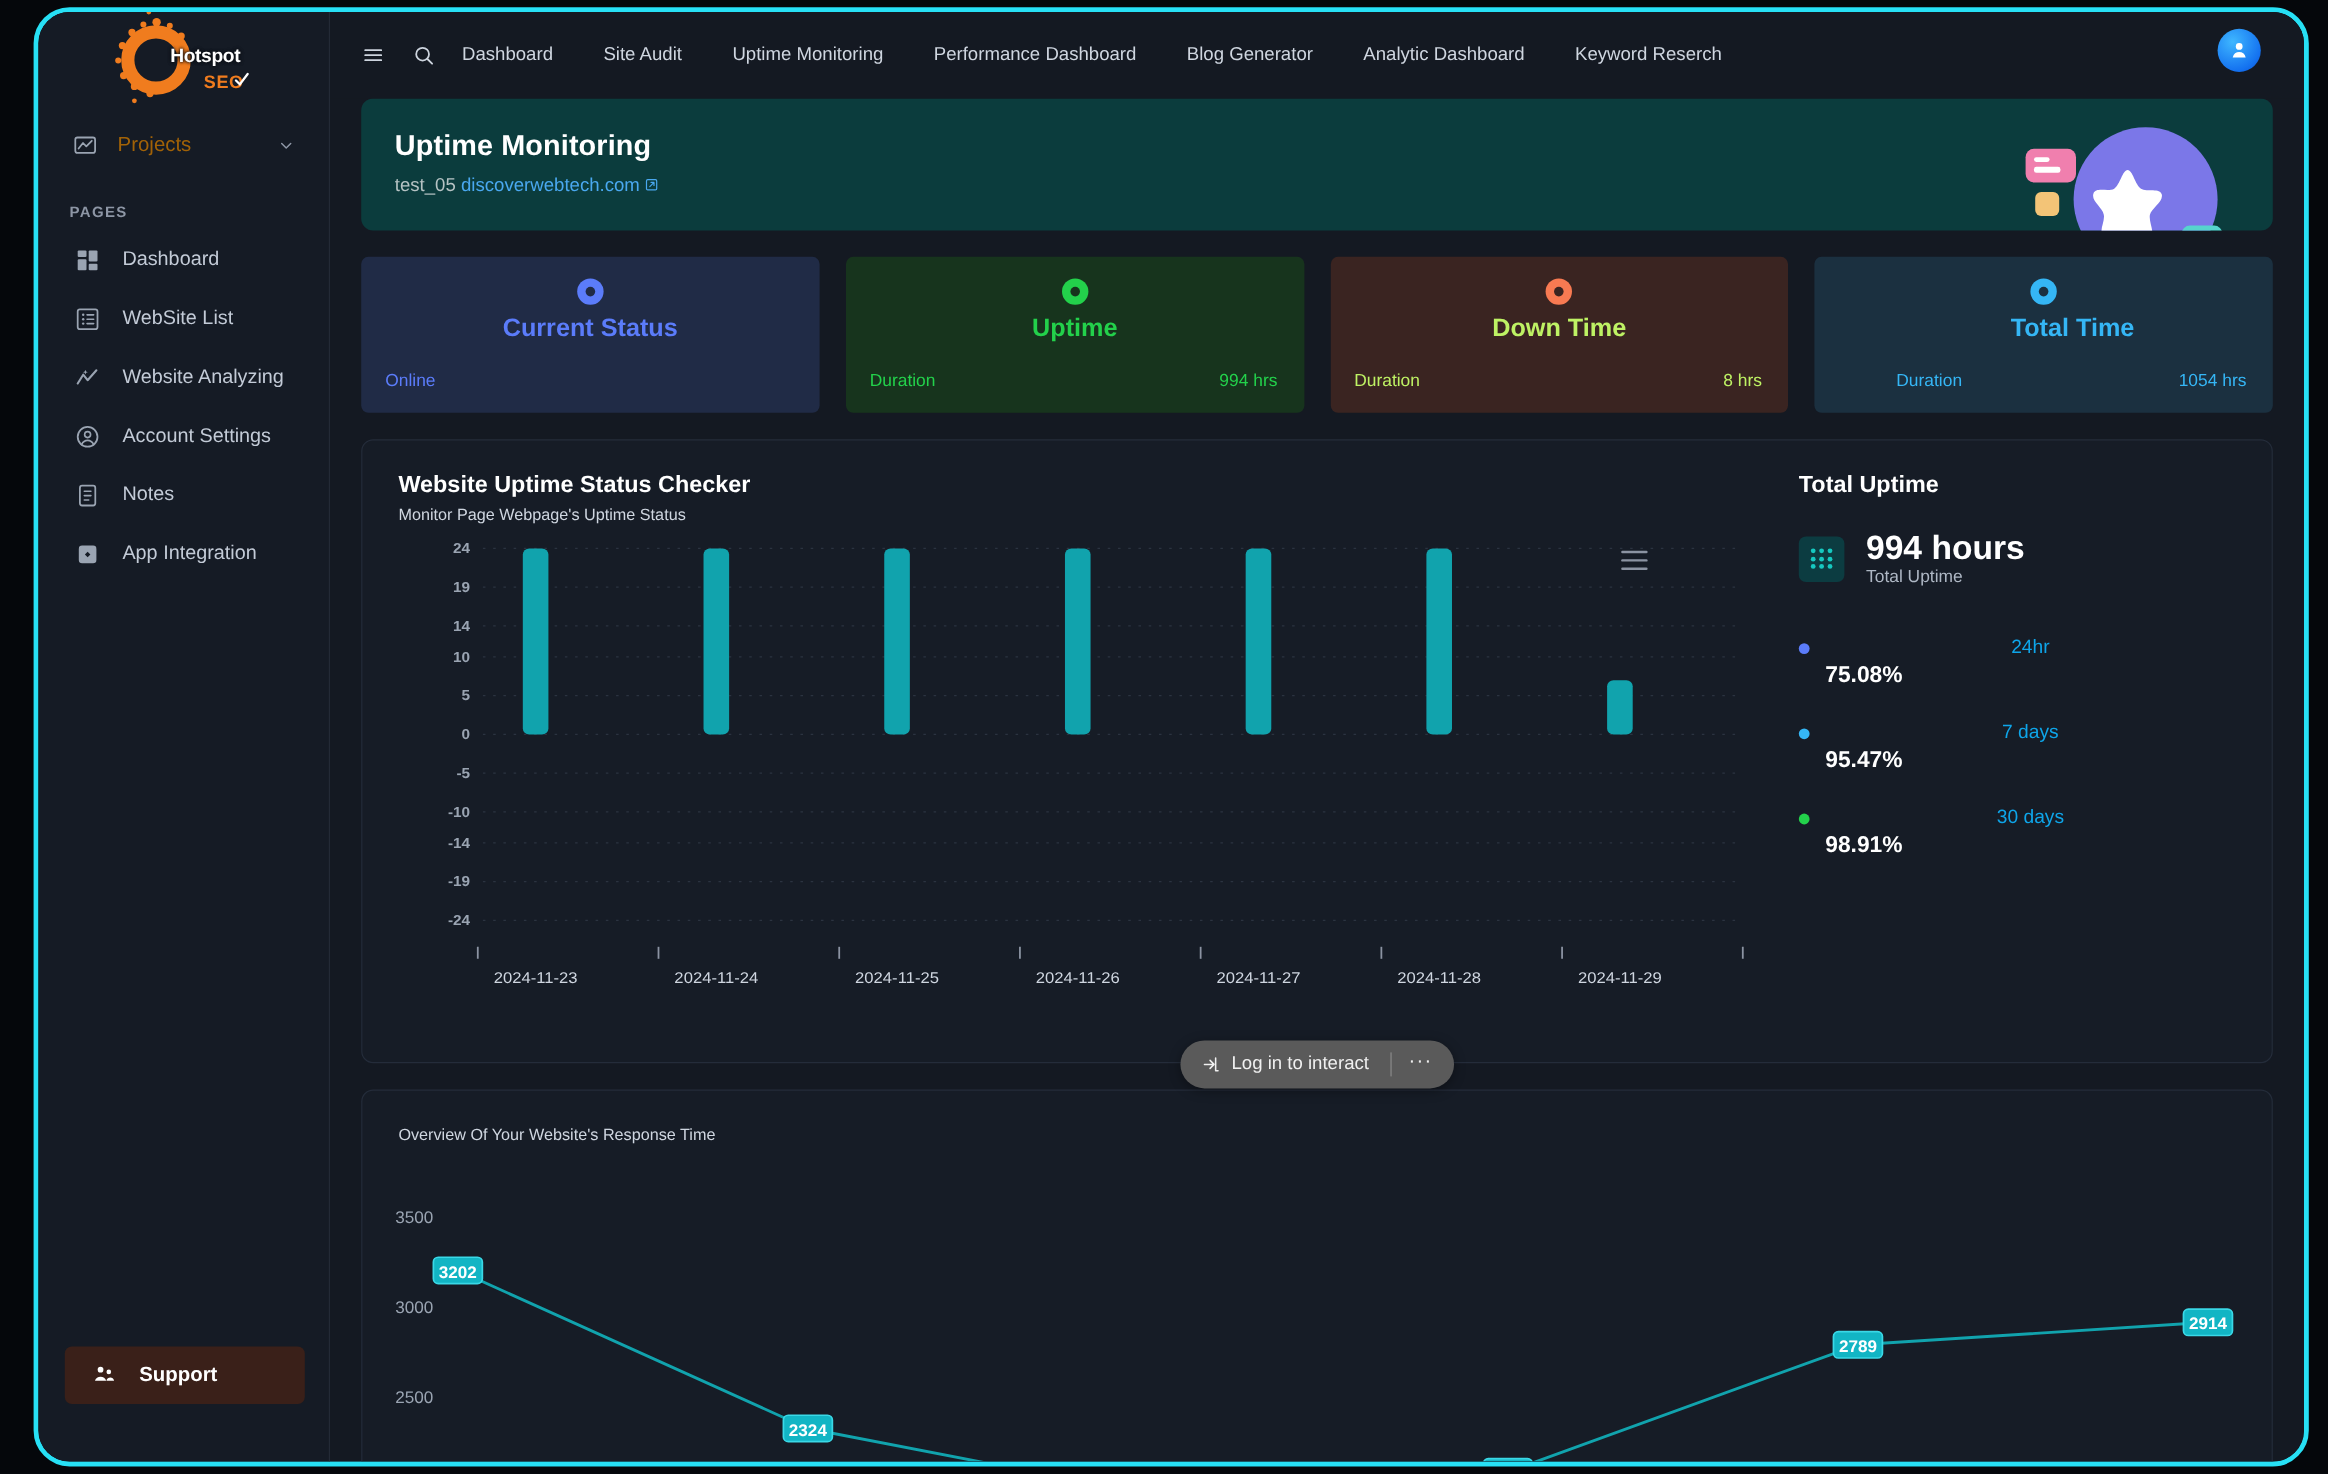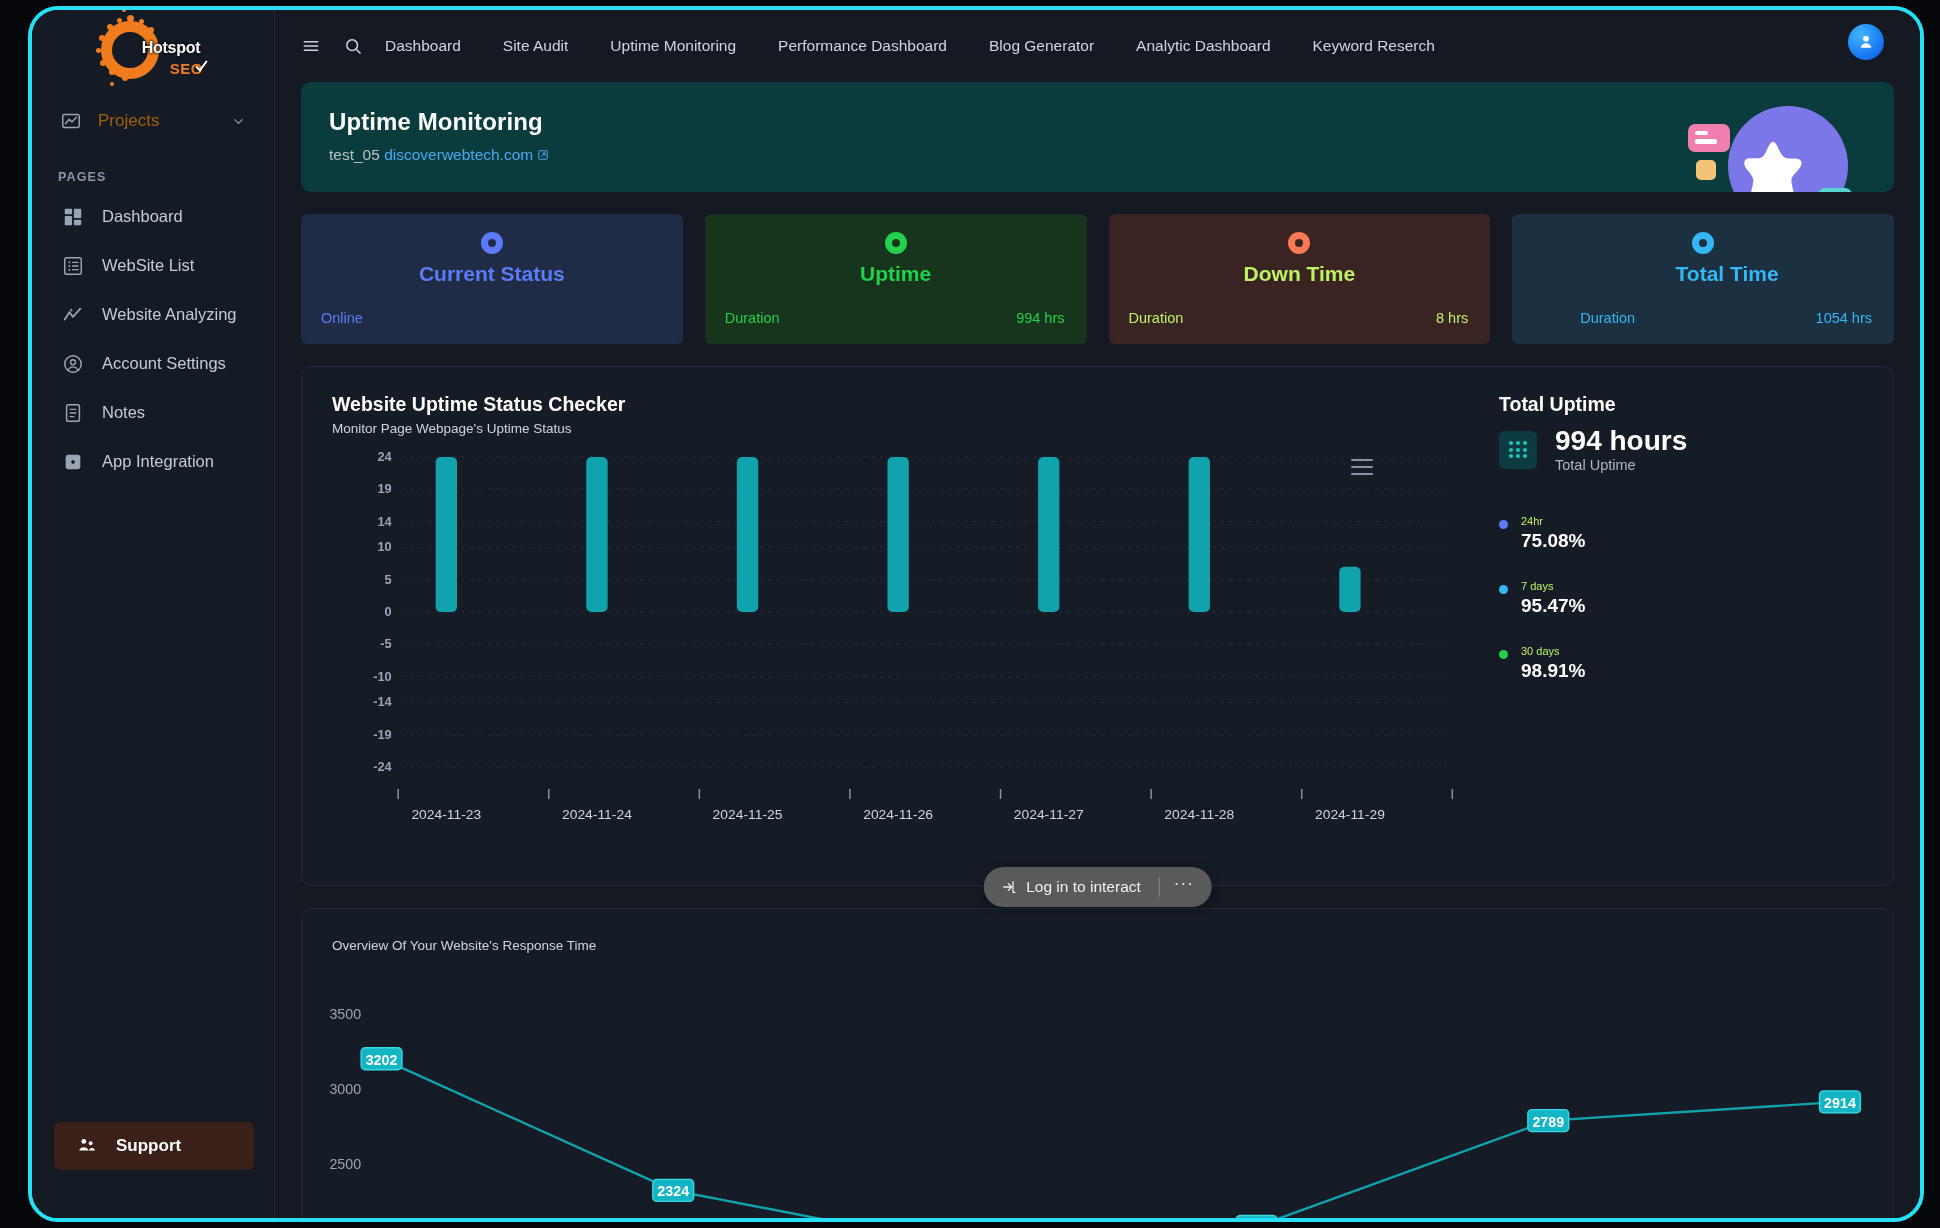--- a/index.html
+++ b/index.html
@@ -190,33 +190,33 @@
   .panel-h1 { color:#fff; font-size:19.5px; font-weight:bold; }
   .panel-h2 { color:#cfd6e0; font-size:13.5px; margin-top:5px; }
 
   #bar-area { flex: 1; position: relative; }
   #bar-plot { position:absolute; left:0; top:56px; width:100%; height:400px; }
   #chart-menu-ico { position:absolute; right:90px; top:66px; width:22px; height:16px; cursor:pointer; }
   #chart-menu-ico i { display:block; height:2px; background:#8b93a2; margin-bottom:5px; border-radius:1px; }
 
   #uptime-side { width: 400px; padding-left: 36px; }
   .tu-title { color:#fff; font-size:19.5px; font-weight:bold; }
-  .tu-main { display:flex; align-items:center; margin-top:10px; }
+  .tu-main { display:flex; align-items:center; margin-top:26px; }
   .tu-sq {
     width:38px; height:38px; border-radius:6px; background:#0c3c41;
     display:grid; grid-template-columns:repeat(3,1fr); grid-template-rows:repeat(3,1fr);
     place-items:center; padding:9px;
   }
   .tu-sq i { width:4px; height:4px; border-radius:50%; background:#16c8c0; }
   .tu-hours { color:#fff; font-size:28px; font-weight:bold; line-height:1.05; }
   .tu-caption { color:#aeb7c4; font-size:14.5px; margin-top:2px; }
   .tu-list { margin-top:42px; }
   .tu-row { margin-bottom: 28px; position: relative; padding-left: 22px; }
   .tu-bullet { position:absolute; left:0; top:5px; width:9px; height:9px; border-radius:50%; }
-  .tu-label { color:#bef264; font-size:11px; }
+  .tu-label { color:#0ea5e9; font-size:16px;text-align:center; }
   .tu-value { color:#fff; font-size:19px; font-weight:bold; margin-top:3px; }
 
   
   #login-pill {
     position:absolute; left:50%; transform:translateX(-50%);
     bottom:-22px;
     height:40px; background:#5a5a5a; border-radius:20px;
     display:flex; align-items:center; padding:0 6px 0 18px;
     color:#f0f0f0; font-size:15.5px; z-index: 30;
     box-shadow: 0 2px 10px rgba(0,0,0,.35);

